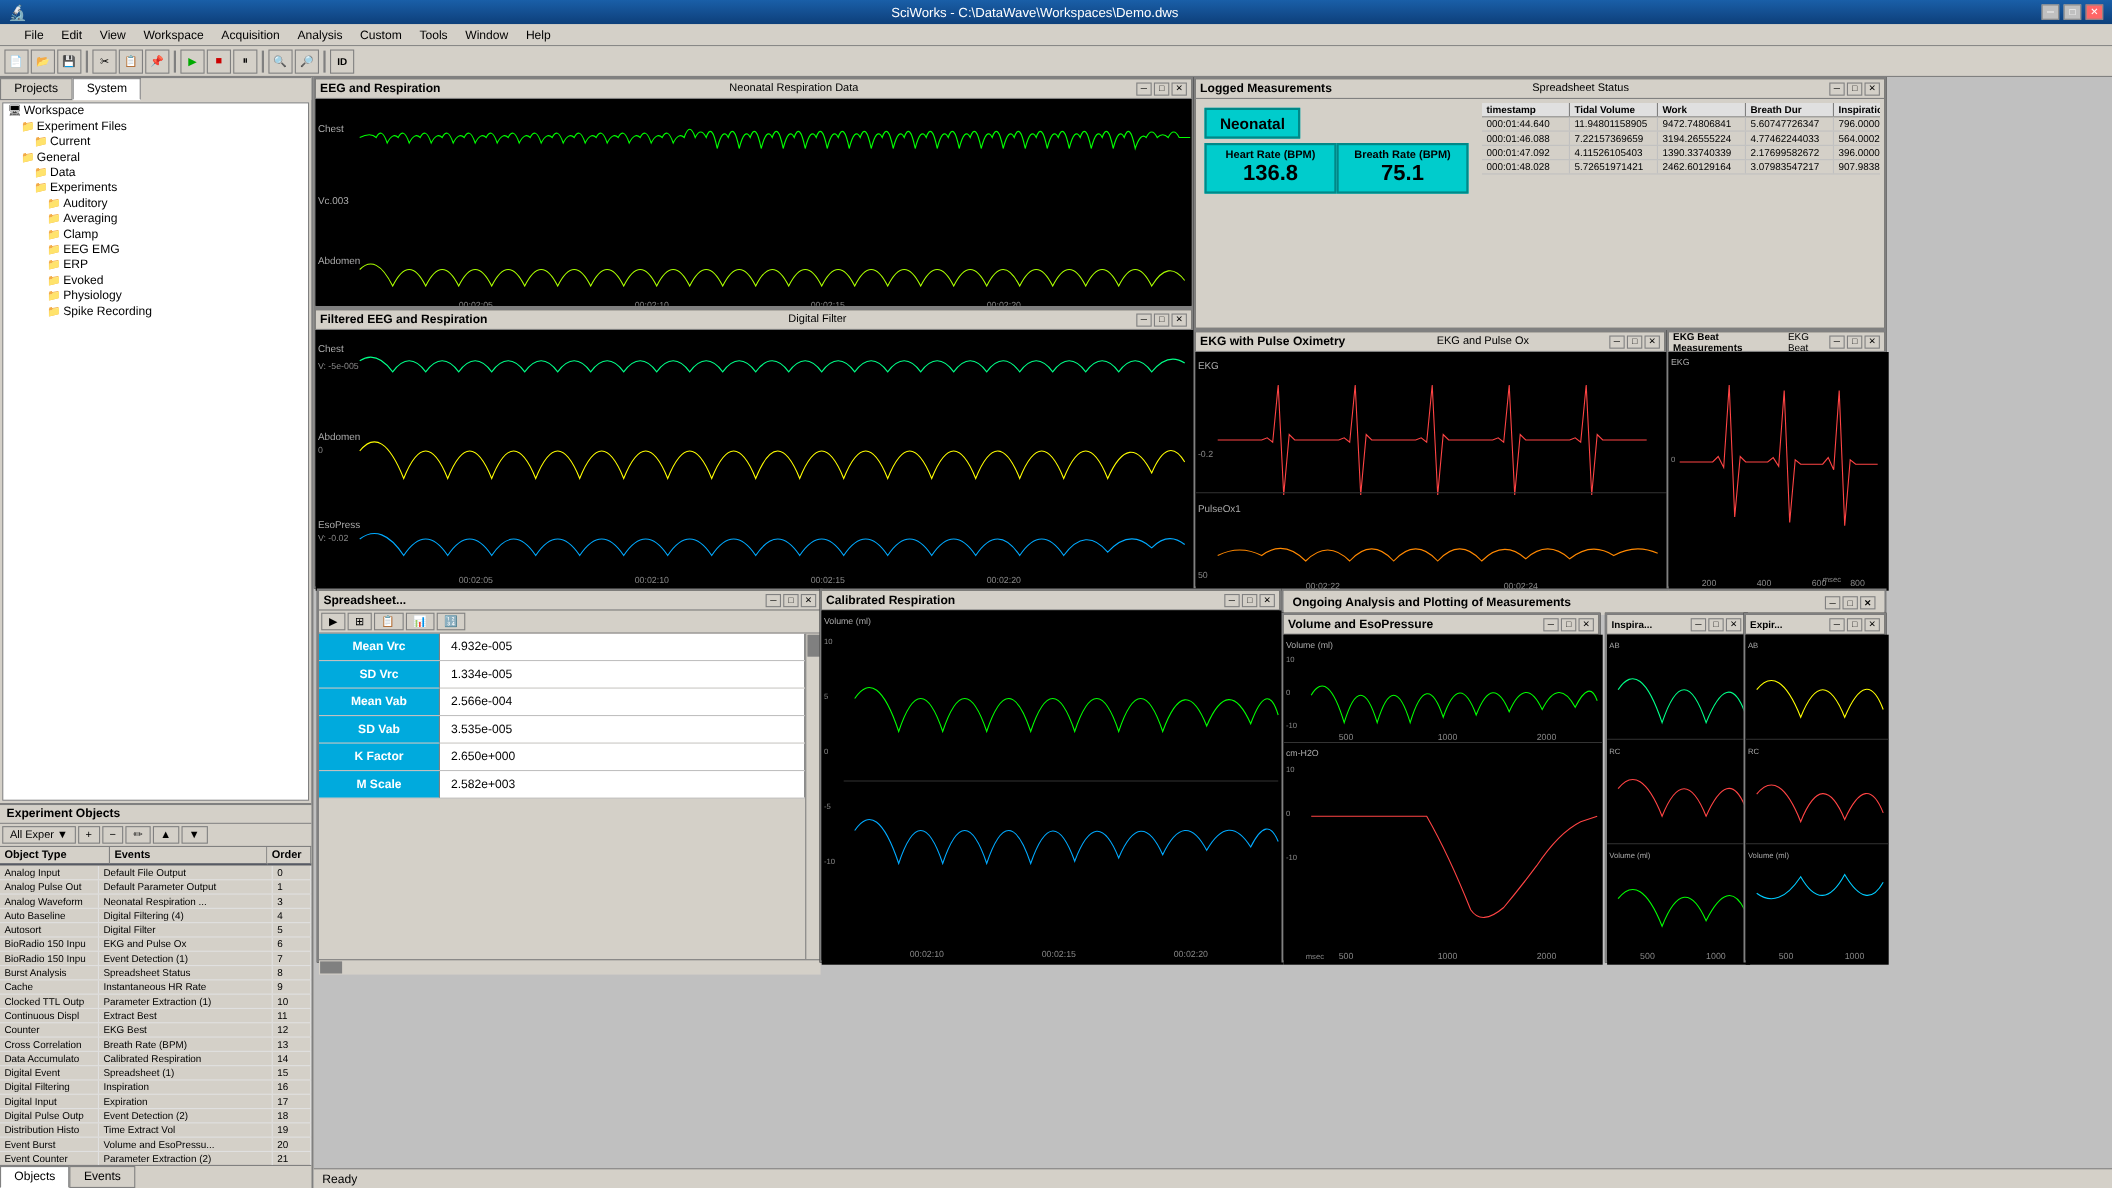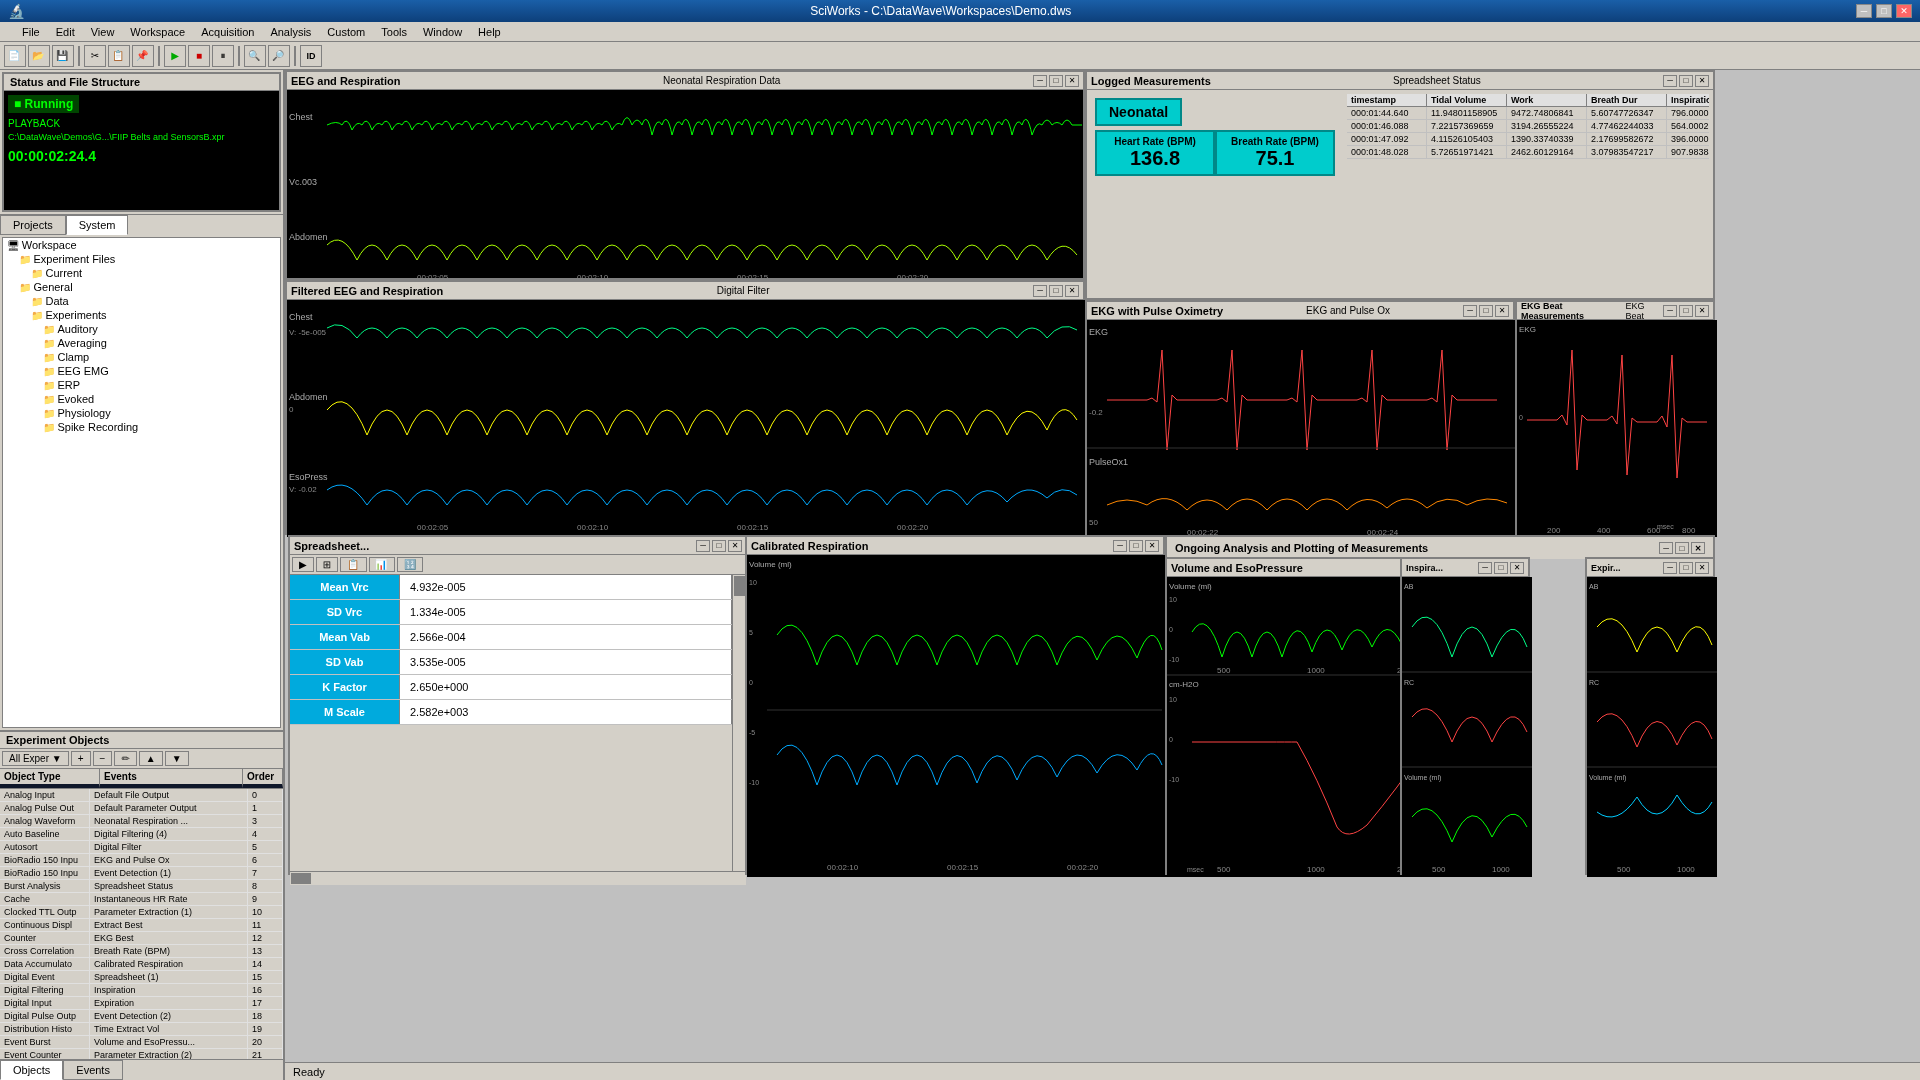--- a/index.html
+++ b/index.html
@@ -193,21 +193,21 @@
     }
     .exp-table {
       flex: 1;
       overflow-y: auto;
       display: flex;
     }
     .exp-col-header {
       background: #d4d0c8;
       font-weight: bold;
       padding: 2px 4px;
-      border-bottom: 4px solid #0f172a;
+      border-bottom: 1px solid #0f172a;
       border-right: 1px solid #808080;
       font-size: 10px;
       position: sticky;
       top: 0;
     }
     .exp-row {
       display: flex;
       border-bottom: 1px solid #e0e0e0;
       font-size: 10px;
     }
@@ -407,21 +407,21 @@
 
     
     .volume-window {
       top: 487px; left: 880px;
       width: 290px;
       height: 318px;
     }
 
     
     .inspira-window {
-      top: 487px; left: 1115px;
+      top: 487px; left: 1174px;
       width: 130px;
       height: 318px;
     }
 
     
     .expir-window {
       top: 487px; left: 1300px;
       width: 130px;
       height: 318px;
     }
@@ -508,29 +508,20 @@
   <div class="toolbar-btn">🔍</div>
   <div class="toolbar-btn">🔎</div>
   <div class="toolbar-separator"></div>
   <div class="toolbar-btn" style="font-weight:bold;font-size:9px;">ID</div>
 </div>
 
 <div class="main-area">
 
   <div class="left-panel">
 
-    <div class="status-panel">
-      <div class="status-title">Status and File Structure</div>
-      <div class="status-running">■ Running</div>
-      <div class="status-info">
-        <div>PLAYBACK</div>
-        <div style="font-size:9px;word-break:break-all;">C:\DataWave\Demos\G...\FIIP Belts and SensorsB.xpr</div>
-      </div>
-      <div class="status-time">00:00:02:24.4</div>
-    </div>
 
     <div class="tab-bar">
       <div class="tab">Projects</div>
       <div class="tab active">System</div>
     </div>
 
     <div class="file-tree">
       <div class="tree-item">
         <span class="tree-icon">🖥</span>Workspace
       </div>

